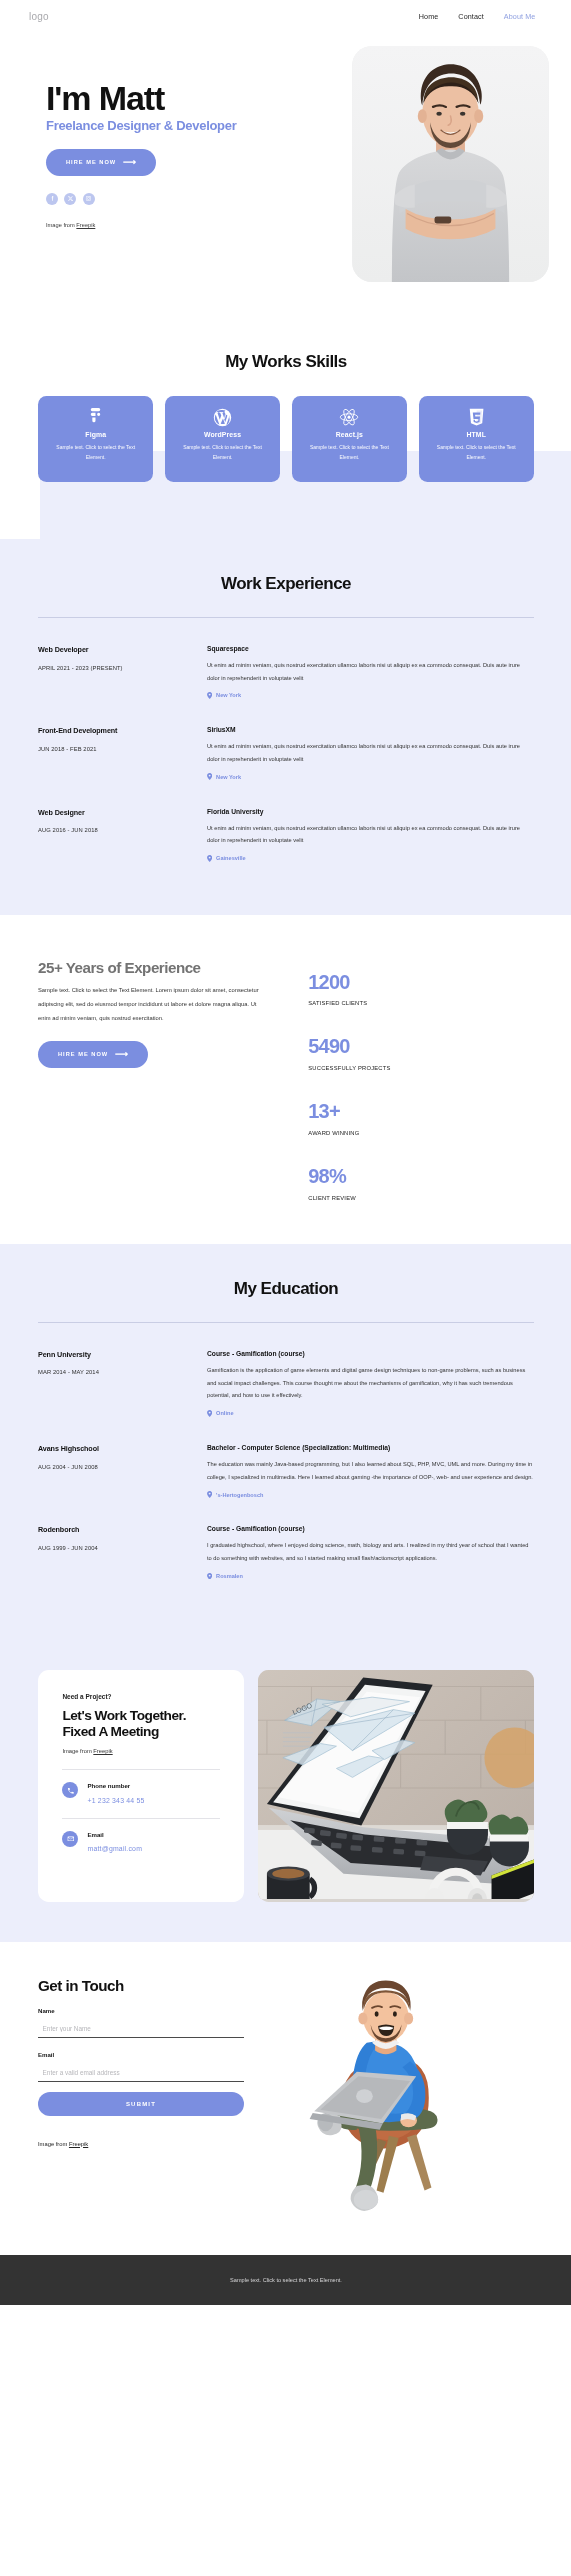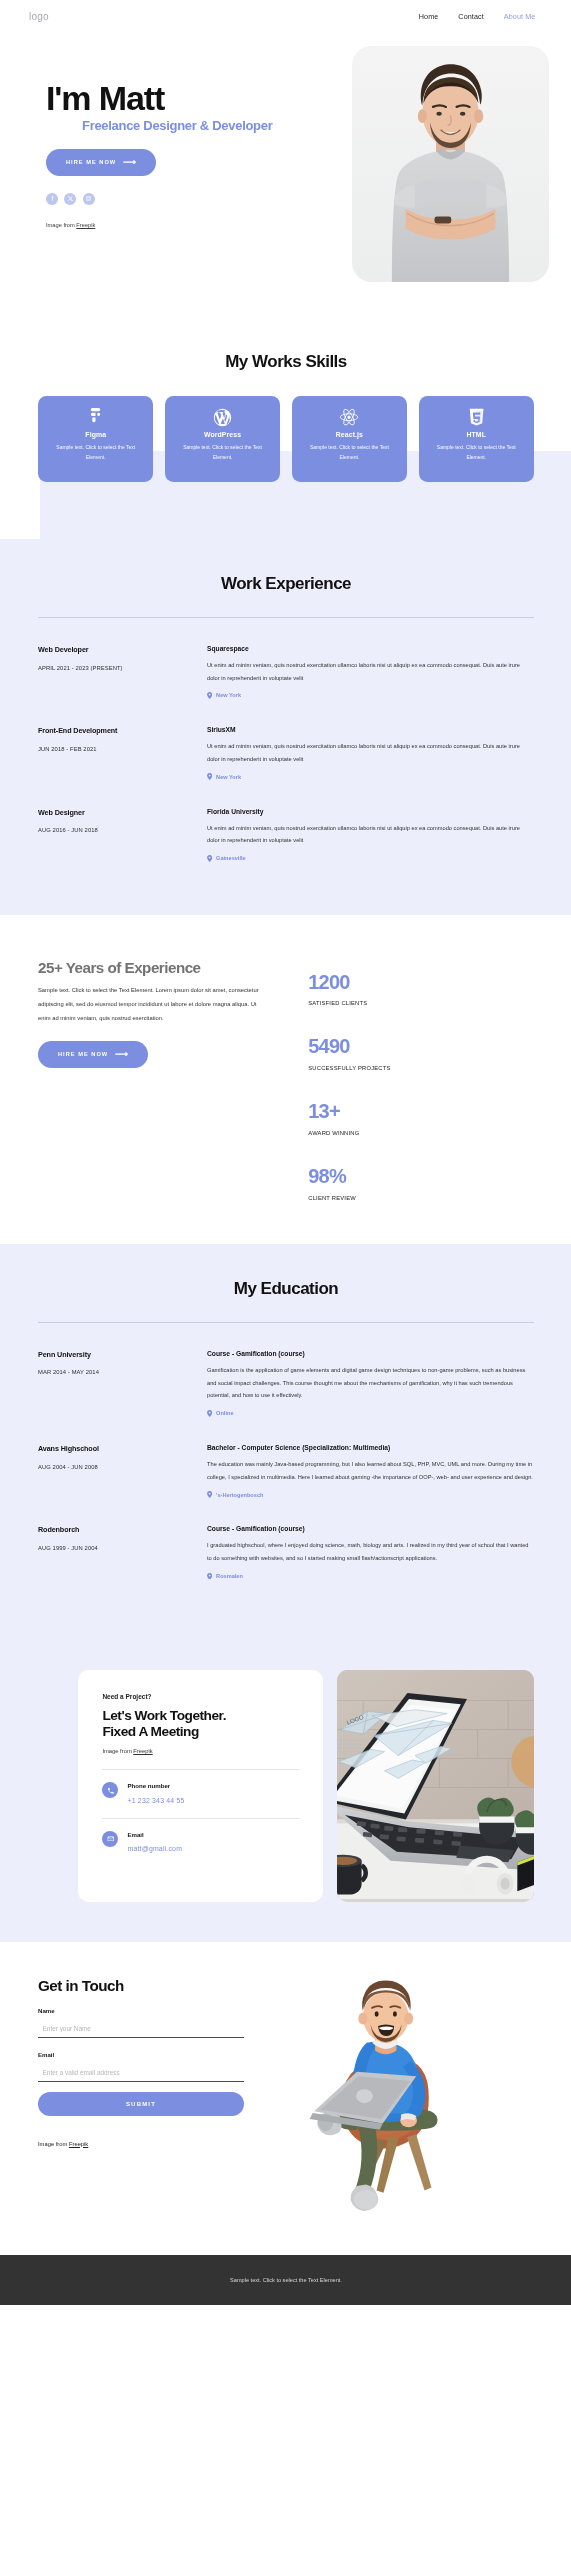--- a/index.html
+++ b/index.html
@@ -28,21 +28,21 @@
   
   .hero { background:#fff; padding: 13.7px 0 35px 0; }
   .hero-inner { width: 526px; margin: 0 auto; display:flex; padding-left: 23px;}
   .hero-left { width: 274px; padding-top: 35px; }
   .hero-h1 {
     font-size: 34px; font-weight: 700; letter-spacing: -1.1px;
     line-height: 1.02; color: #111;
   }
   .hero-sub {
     margin-top: 3px; font-size: 13px; font-weight: 700;
-    color: #7b8ee0; letter-spacing: -0.3px; margin-left: 36px;
+    color: #7b8ee0; letter-spacing: -0.3px;
   }
   .btn-primary {
     margin-top: 15.2px; display: inline-flex; align-items: center; gap: 6.9px;
     background: #7b8ee0; color: #fff; border: none; cursor: pointer;
     border-radius: 30.5px; padding: 9.1px 20px;
     font-size: 5.7px; font-weight: 700; letter-spacing: 1px;
     font-family: "Liberation Sans", sans-serif;
   }
   .btn-primary .arrow { font-size: 9.1px; line-height: 1; letter-spacing: 0;}
   .socials { margin-top: 17px; display: flex; gap: 6.1px; }
@@ -111,21 +111,21 @@
     flex: 1; display: grid; grid-template-columns: 1fr;
     row-gap: 30.5px; column-gap: 7.6px; padding-top: 12.2px; padding-left: 18.3px;
   }
   .stat-num { font-size: 20px; font-weight: 700; color: #7b8ee0; letter-spacing: -0.8px; line-height: 1;}
   .stat-lbl { font-size: 5.8px; color: #222; margin-top: 8.4px; letter-spacing: 0.2px;}
 
   
   .contact-sec { background: #eceefb; padding: 43px 0 40px 0; }
   .contact-inner { width: 496px; margin: 0 auto; display: flex; gap: 13.7px; }
   .card {
-    width: 245px; background: #fff; border-radius: 10.7px; padding: 23px 24.4px 26px 24.4px; margin-left: 40px;
+    width: 206px; background: #fff; border-radius: 10.7px; padding: 23px 24.4px 26px 24.4px;
   }
   .card-kicker { font-size: 6.5px; font-weight: 700; color: #222; }
   .card-h2 { font-size: 13.7px; font-weight: 700; letter-spacing: -0.5px; margin-top: 7.6px; line-height: 1.2; color:#111;}
   .card-credit { font-size: 5.8px; color: #333; margin-top: 7.6px; }
   .card-credit a { color: #333; }
   .hr { height: 0.8px; background: #e3e3e8; margin: 15.2px 0 0 0; }
   .cinfo { display: flex; gap: 9.1px; padding-top: 12.2px; }
   .cicon {
     width: 16px; height: 16px; border-radius: 50%; background: #7b8ee0;
     display: flex; align-items: center; justify-content: center; flex: none;

